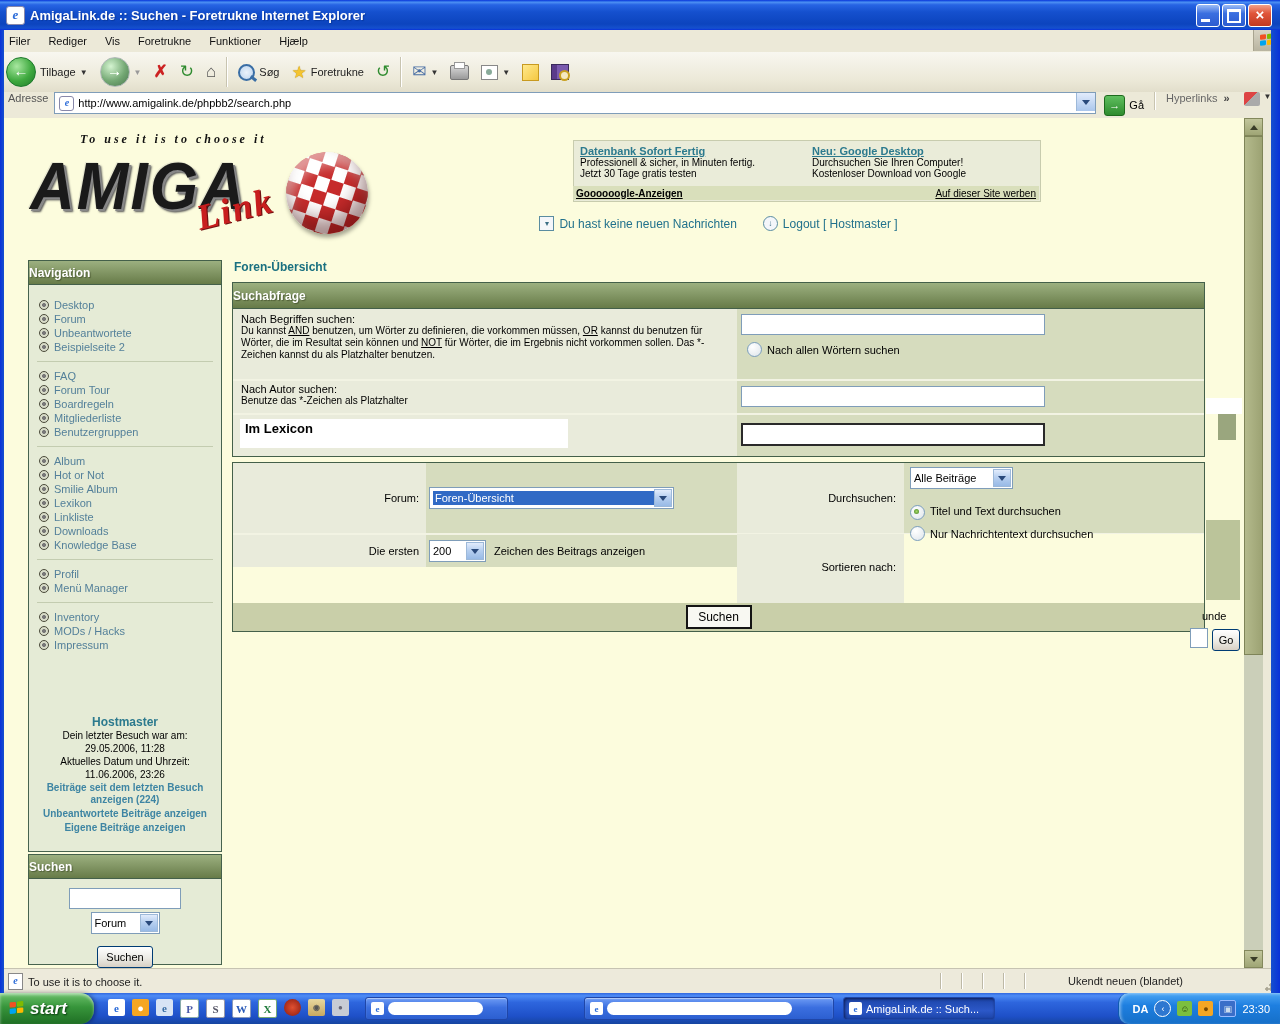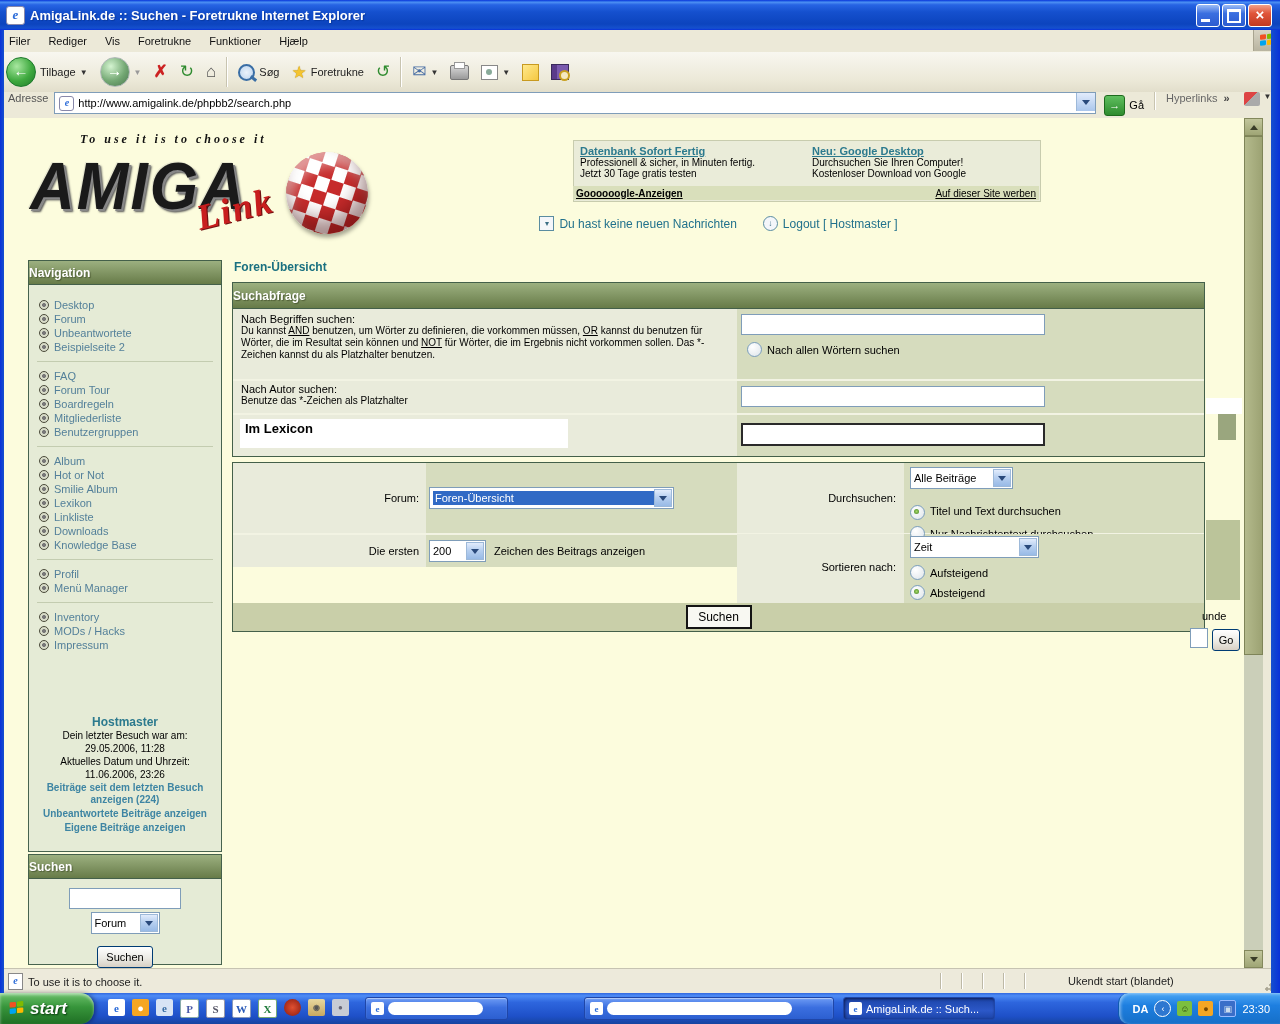--- a/index.html
+++ b/index.html
@@ -498,36 +498,20 @@
                 <span class="radio"></span>
                 <span class="rlabel">Nur Nachrichtentext durchsuchen</span>
               </div>
             </div>
           </div>
           <div class="rowsep" style="height:1px"></div>
           <div style="display:flex;height:69px">
             <div class="cell-l" style="width:167px;display:flex;justify-content:flex-end;padding:27px 8px 0 0;box-sizing:border-box">
                 <span class="lbl">Sortieren nach:</span>
               </div>
-            <div class="cell-d" style="flex:1;padding:2px 0 0 6px">
-              <div class="xpsel" style="width:124px">
-                <span class="val">Zeit</span>
-                <span class="sarr">
-                    <span class="tri"></span>
-                  </span>
-              </div>
-              <div style="margin-top:7px;display:flex;align-items:center">
-                <span class="radio"></span>
-                <span class="rlabel">Aufsteigend</span>
-              </div>
-              <div style="margin-top:5px;display:flex;align-items:center">
-                <span class="radio sel"></span>
-                <span class="rlabel">Absteigend</span>
-              </div>
-            </div>
           </div>
         </div>
       </div>
       <div style="height:28px;background:#C9CFA9;display:flex;align-items:center;justify-content:center">
         <div style="width:62px;height:20px;background:#F8F8F2;border:2px solid #141414;display:flex;align-items:center;justify-content:center;font-size:12px">
           <span>Suchen</span>
         </div>
       </div>
     </div>
 
@@ -553,21 +537,21 @@
   </div>
 
   <div class="abs statusbar">
     <div style="width:13px;height:15px;background:#fff;border:1px solid #888;margin:0 5px 0 8px;color:#2B6BD8;font:bold italic 10px 'Liberation Serif',serif;text-align:center;line-height:14px">e</div>
     <span>To use it is to choose it.</span>
     <div class="abs groove" style="left:940px;top:4px"></div>
     <div class="abs groove" style="left:961px;top:4px"></div>
     <div class="abs groove" style="left:982px;top:4px"></div>
     <div class="abs groove" style="left:1003px;top:4px"></div>
     <div class="abs groove" style="left:1024px;top:4px"></div>
-    <span class="abs" style="left:1068px;top:6px">Ukendt start (blandet)</span>
+    <span class="abs" style="left:1068px;top:6px">Ukendt neuen (blandet)</span>
     <div class="grip"></div>
   </div>
 
   <div class="abs taskbar">
     <div class="startbtn">
       <div class="flag" style="transform:skewY(-6deg) scale(1.05)">
           <i style="background:#F25022"></i>
           <i style="background:#7FBA00"></i>
           <i style="background:#00A4EF"></i>
           <i style="background:#FFB900"></i>

